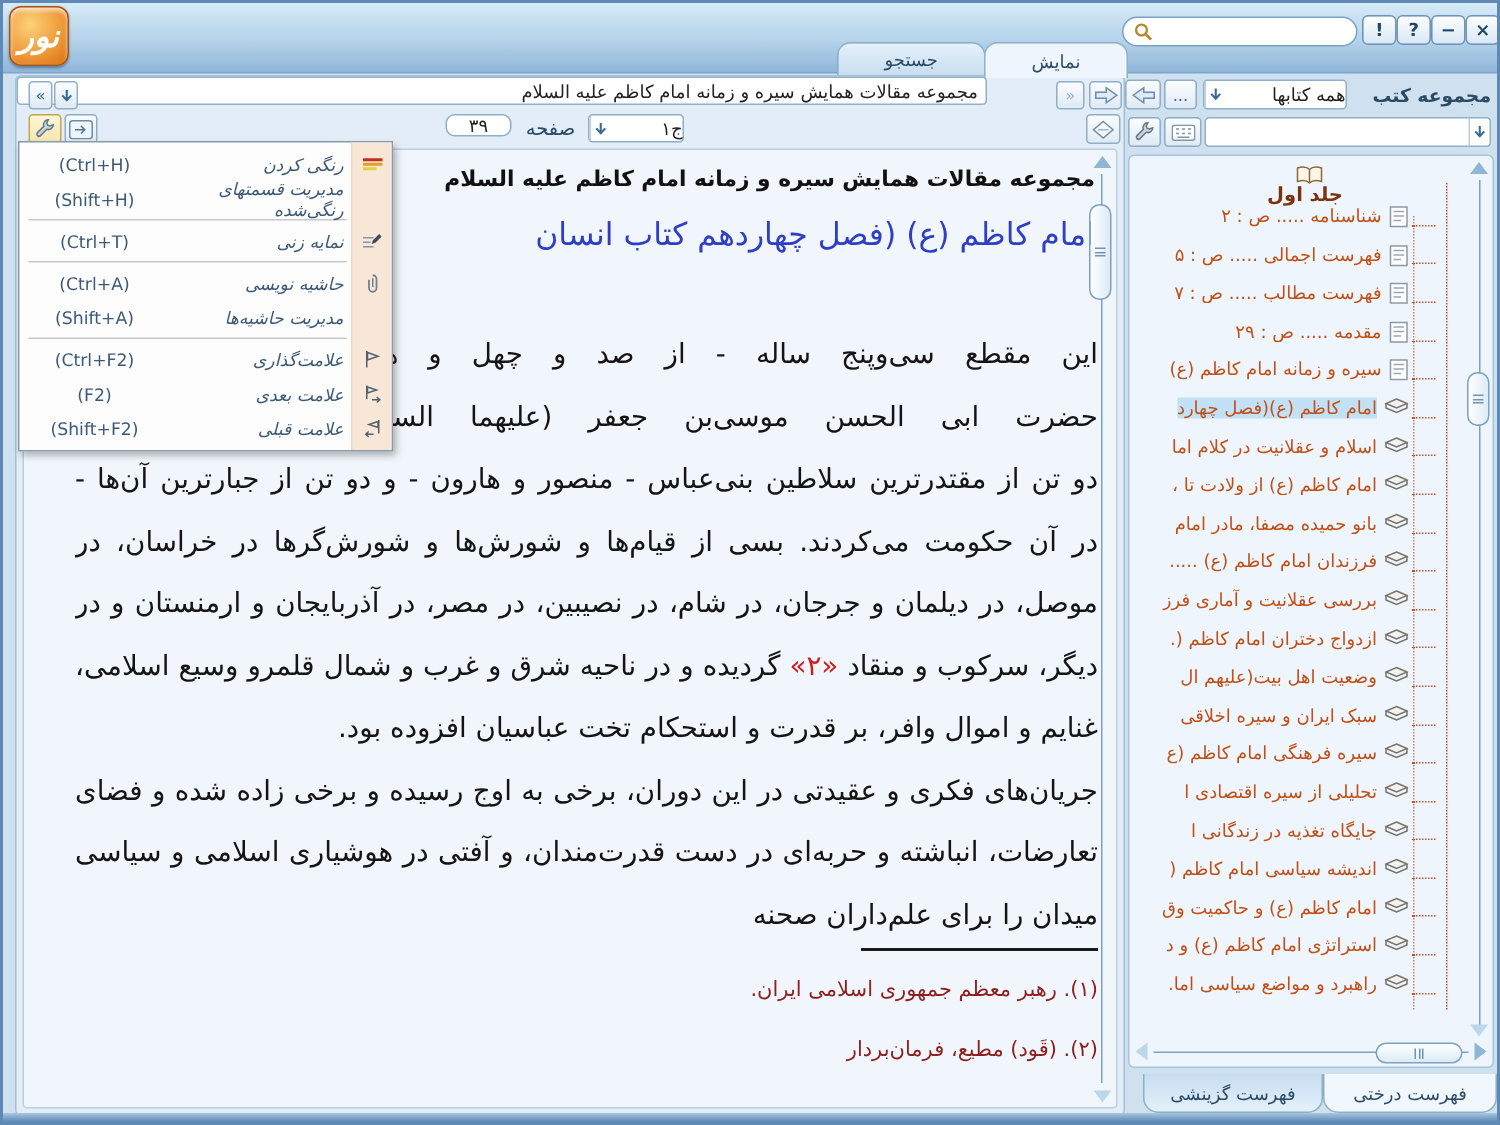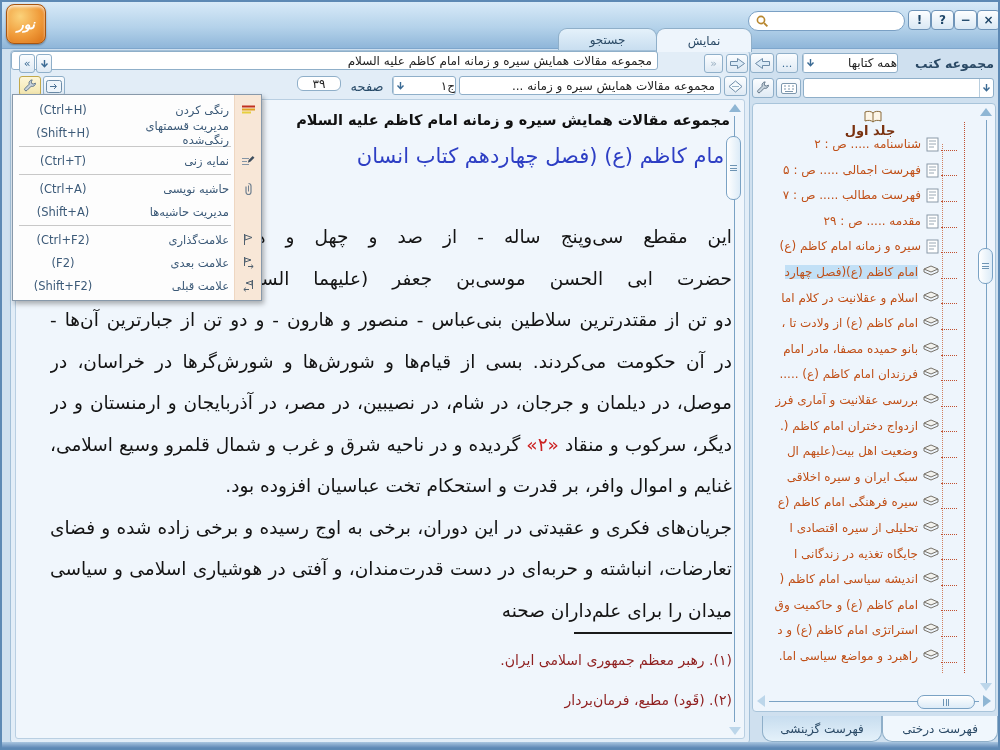--- a/index.html
+++ b/index.html
@@ -5,21 +5,21 @@
   html,body{margin:0;padding:0;background:#7ea6cc;}
   body{width:1000px;height:750px;overflow:hidden;font-family:"DejaVu Sans",sans-serif;}
   #win{position:relative;width:1000px;height:750px;box-sizing:border-box;border:2px solid #5d89b4;
        background:#cfe0ef;overflow:hidden;}
   
   #titlebar{position:absolute;left:0;top:0;width:100%;height:46px;
     background:linear-gradient(#d8eaf8,#b4d2ea 55%,#8fb6d9);border-bottom:1px solid #7ea6cc;}
   #logo{position:absolute;left:4px;top:2px;width:38px;height:38px;border-radius:8px;
     background:radial-gradient(circle at 35% 30%,#fbd27a,#f09b3a 55%,#d96f14);
     border:1px solid #a85510;box-shadow:inset 0 2px 3px rgba(255,255,255,.7),0 1px 2px rgba(0,0,0,.35);
-    color:#fff;font-weight:bold;font-size:14px;display:flex;align-items:center;justify-content:center;font-style:italic;}
+    color:#fff;font-weight:bold;font-size:21px;display:flex;align-items:center;justify-content:center;font-style:italic;}
   #searchbox{position:absolute;left:746px;top:9px;width:157px;height:20px;background:#fff;
     border:1px solid #7aa0c4;border-radius:10px;display:flex;align-items:center;padding:0 6px;box-sizing:border-box;}
   .winbtn{position:absolute;top:8px;width:21px;height:18px;border:1px solid #6f94b8;border-radius:4px;
     background:linear-gradient(#fdfeff,#d9e8f4);color:#1e4668;font-weight:bold;font-size:12px;
     display:flex;align-items:center;justify-content:center;line-height:1;}
   
   .tab{position:absolute;top:26px;height:22px;border:1px solid #8fafc9;border-bottom:none;
     border-radius:9px 9px 0 0;display:flex;align-items:center;justify-content:center;
     font-size:12px;color:#2b4a66;}
   #tab-search{left:556px;width:97px;background:linear-gradient(#e4f1fa,#c7ddef);}
@@ -119,21 +119,21 @@
     border-radius:0 0 10px 10px;display:flex;align-items:center;justify-content:center;
     font-size:12px;color:#2b4a66;direction:rtl;}
   #btab-tree{left:132px;width:114px;background:#f0f7fd;}
   #btab-sel{left:12px;width:118px;background:linear-gradient(#c7ddef,#e4f1fa);}
   
   #menu{position:absolute;left:10px;top:92px;width:248px;background:#fdfdfd;border:1px solid #8899aa;
     box-shadow:2px 3px 5px rgba(0,0,0,.3);z-index:20;padding:3px 0;}
   #menu-gutter{position:absolute;top:0;bottom:0;right:0;width:26px;background:#f8e7d7;border-left:1px solid #eed7c2;}
   .mitem{position:relative;display:flex;align-items:center;height:23px;font-size:11.5px;color:#3c5a78;}
   .msc{width:80px;text-align:center;padding-left:10px;direction:ltr;flex:0 0 auto;}
-  .mlab{flex:1;direction:rtl;padding-left:6px;padding-right:6px;}
+  .mlab{flex:1;direction:rtl;padding-left:6px;padding-right:6px;font-style:italic;}
   .mic{width:26px;flex:0 0 auto;display:flex;align-items:center;justify-content:center;z-index:2;}
   .msep{height:1px;background:#c8c8c8;margin:2px 30px 2px 6px;}
   
   #bstrip{position:absolute;left:0;right:0;bottom:0;height:6px;background:linear-gradient(#a9c6e0,#5d87b5);}
   svg{display:block;}
 </style>
 </head>
 <body>
 
 <div id="win">
@@ -219,23 +219,20 @@
         <span>صفحه</span>
       </div>
     <div class="field combo mt2" id="mt-vol">
       <span class="vtxt">ج۱</span>
       <span class="da">
           <svg width="9" height="10">
             <path d="M4.5 1v6M1.5 4.6l3 3.2 3-3.2" fill="none" stroke="#3a6a94" stroke-width="1.4"></path>
           </svg>
         </span>
     </div>
-    <div class="field mt2" id="mt-book">
-        <span>مجموعه مقالات همایش سیره و زمانه ...</span>
-      </div>
     <div class="btn mt2" id="mt-tag">
       <span>
           <svg width="15" height="13">
             <path d="M7.5 1 14 6.5 7.5 12 1 6.5z" fill="#f5fafd" stroke="#6d8ca8"></path>
             <path d="M4 6.5h7" stroke="#9ab4c8"></path>
           </svg>
         </span>
     </div>
 
     <div id="content">

